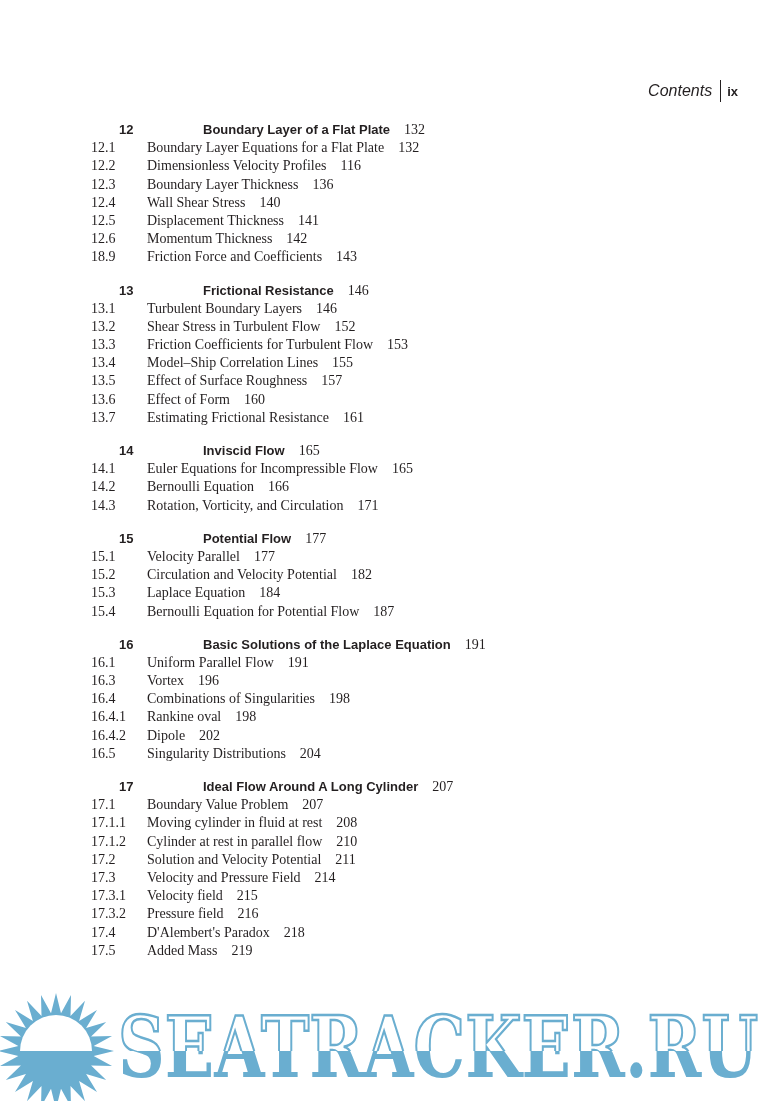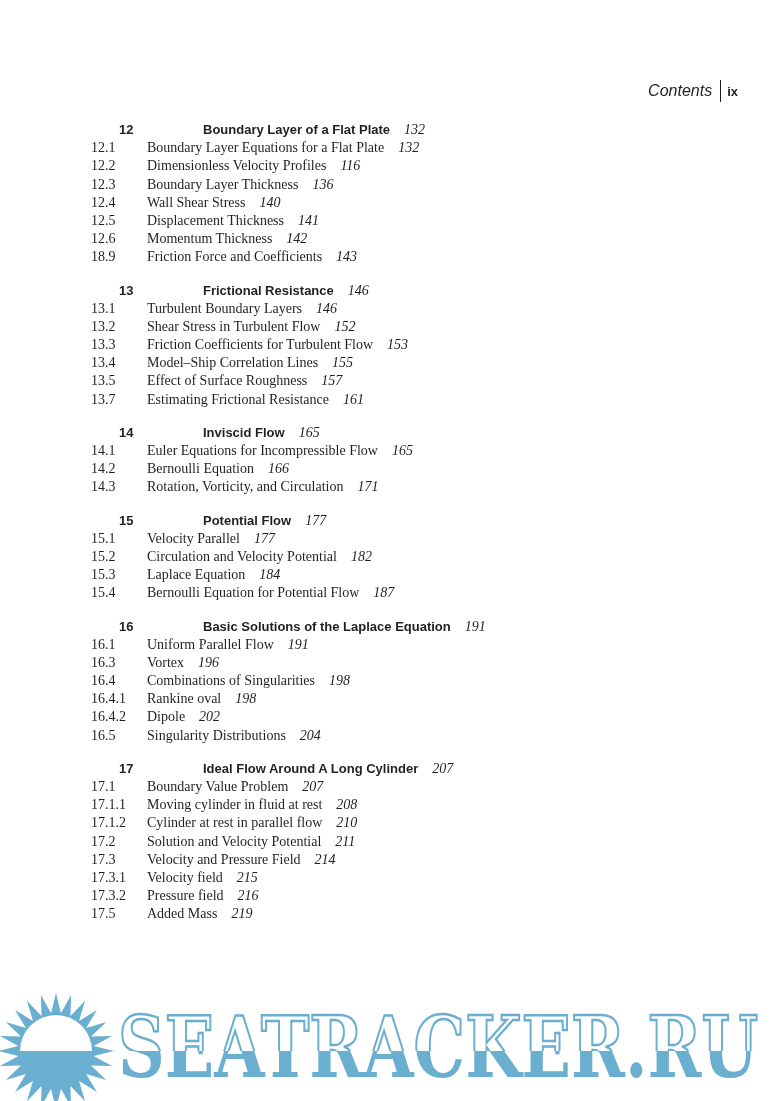--- a/index.html
+++ b/index.html
@@ -58,21 +58,20 @@
       white-space: nowrap;
     }
     .num {
       width: 56px;
       flex: none;
     }
     .title {
       flex: none;
     }
     .page {
-      font-style: italic;
       margin-left: 14px;
     }
     .row.chapter-head .num,
     .row.chapter-head .title {
       font-family: "Liberation Sans", "DejaVu Sans", sans-serif;
       font-weight: bold;
       font-size: 13px;
       margin-left: 28px;
     }
     .row.chapter-head .page {
@@ -165,20 +164,25 @@
         <span class="num">13.4</span>
         <span class="title">Model–Ship Correlation Lines</span>
         <span class="page">155</span>
       </div>
       <div class="row">
         <span class="num">13.5</span>
         <span class="title">Effect of Surface Roughness</span>
         <span class="page">157</span>
       </div>
       <div class="row">
+        <span class="num">13.6</span>
+        <span class="title">Effect of Form</span>
+        <span class="page">160</span>
+      </div>
+      <div class="row">
         <span class="num">13.7</span>
         <span class="title">Estimating Frictional Resistance</span>
         <span class="page">161</span>
       </div>
     </div>
     <div class="chapter">
       <div class="row chapter-head">
         <span class="num">14</span>
         <span class="title">Inviscid Flow</span>
         <span class="page">165</span>
@@ -296,20 +300,25 @@
       </div>
       <div class="row">
         <span class="num">17.3.1</span>
         <span class="title">Velocity field</span>
         <span class="page">215</span>
       </div>
       <div class="row">
         <span class="num">17.3.2</span>
         <span class="title">Pressure field</span>
         <span class="page">216</span>
+      </div>
+      <div class="row">
+        <span class="num">17.4</span>
+        <span class="title">D'Alembert's Paradox</span>
+        <span class="page">218</span>
       </div>
       <div class="row">
         <span class="num">17.5</span>
         <span class="title">Added Mass</span>
         <span class="page">219</span>
       </div>
     </div>
   </div>
 
 <svg class="watermark" viewBox="0 0 770 116" xmlns="http://www.w3.org/2000/svg">

